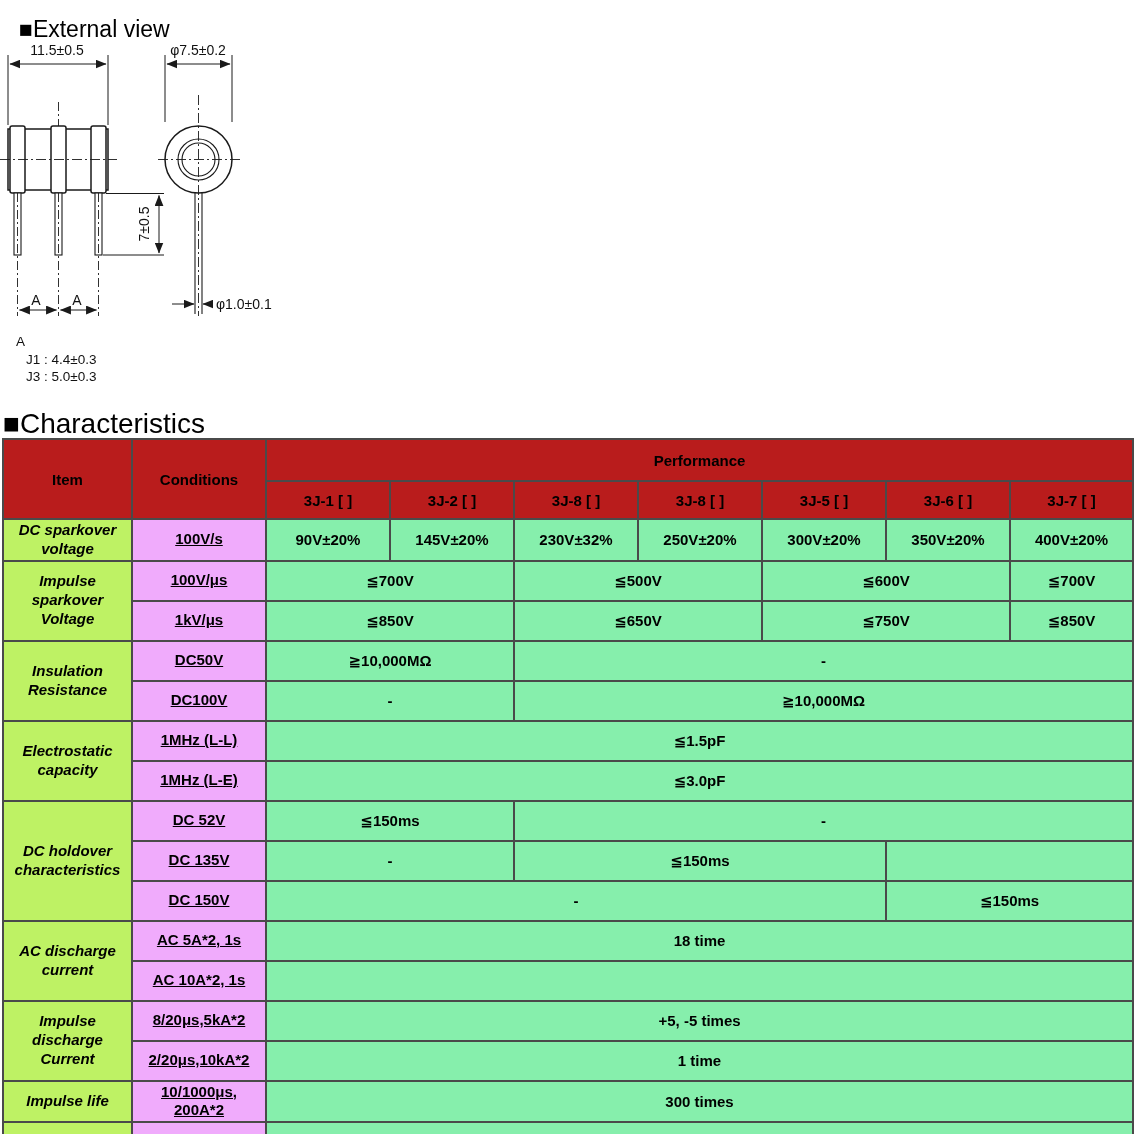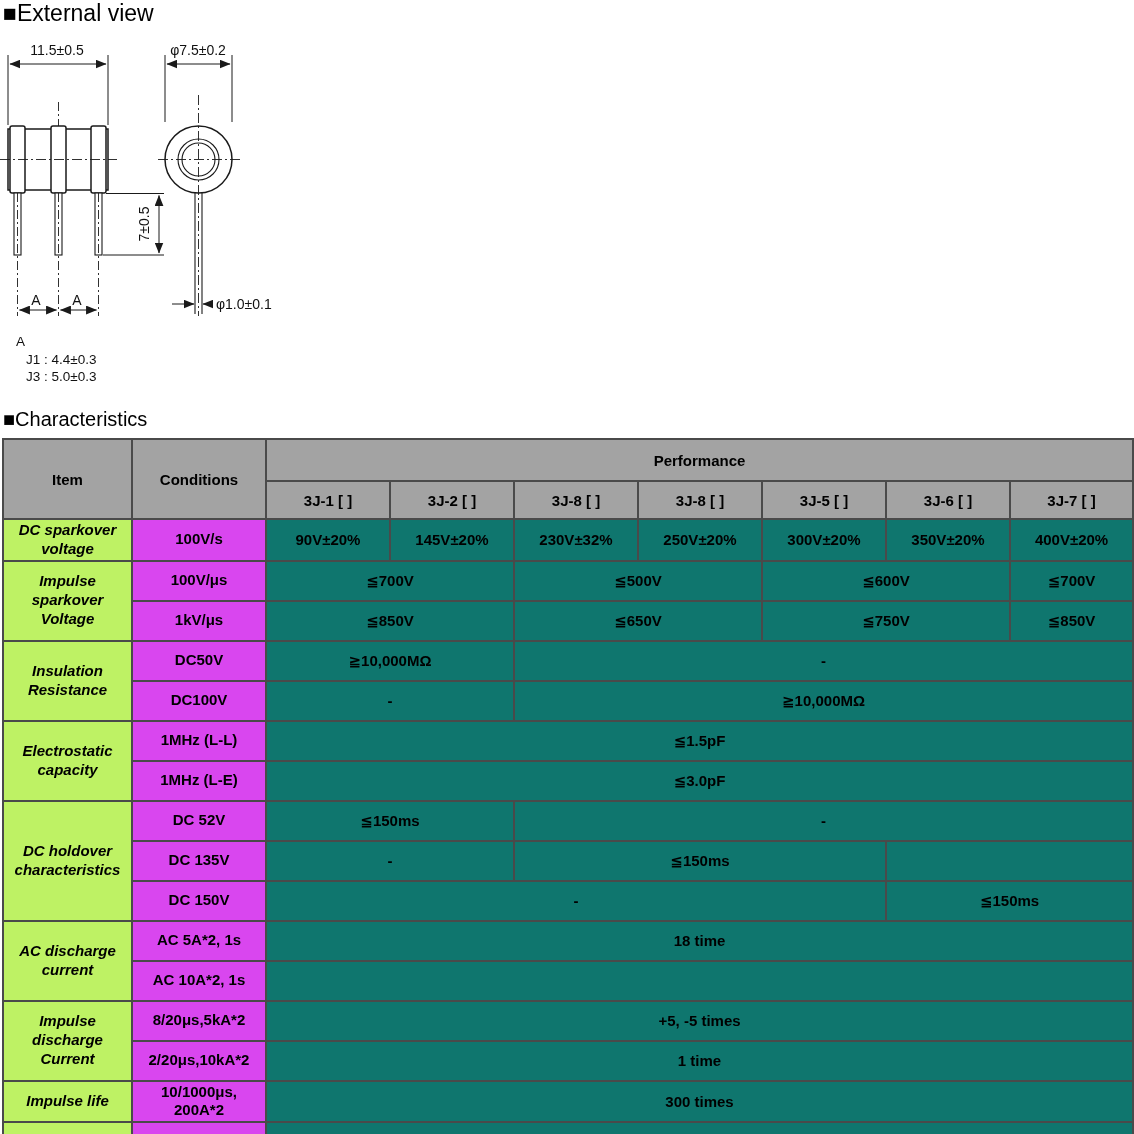--- a/index.html
+++ b/index.html
@@ -6,46 +6,46 @@
   body{
     width:1134px;height:1134px;position:relative;overflow:hidden;
     background:#ffffff;color:#000;
     font-family:"Liberation Sans","DejaVu Sans",sans-serif;
   }
   .sec-title{
     position:absolute;left:3px;
     font-size:23px;font-weight:500;letter-spacing:0px;color:#000;
     white-space:nowrap;
   }
-  #title-external{top:0;}
-  #title-characteristics{top:408px;font-size:20px;}
+  #title-external{top:16px;margin-left:16px;}
+  #title-characteristics{top:408px;font-size:28px;}
   #drawing{position:absolute;left:0;top:32px;}
   #drawing text{font-size:14px;font-weight:500;fill:#111;}
   #drawing text.small{font-size:13.5px;}
   
   #char-table{
     position:absolute;left:2px;top:438px;width:1130px;
     border-collapse:collapse;table-layout:fixed;
     border:2px solid #3c3c3c;border-bottom:none;
   }
   #char-table th,#char-table td{
     border:2px solid #4a4a4a;
     font-size:15px;font-weight:bold;color:#000;
     text-align:center;vertical-align:middle;
     padding:1px 2px;overflow:hidden;
   }
-  #char-table thead th{background:#a3a3a3;}
+  #char-table thead th{background:#b91c1c;}
   thead tr.h1 th{height:38px;}
   thead tr.h2 th{height:34px;}
-  tbody td{height:36px;background:#0f766e;}
+  tbody td{height:36px;background:#86efac;}
   tbody td.item{
     background:#bef264;text-align:left;padding-left:8px;
     white-space:pre-line;line-height:1.25;font-style:italic;
   }
-  tbody td.cond{background:#d946ef;white-space:pre-line;line-height:1.25;}
+  tbody td.cond{background:#f0abfc;white-space:pre-line;line-height:1.25;text-decoration:underline;}
   tr.sub td{border-top:1px solid #8f8f8f;}
   tr.partial td{height:10px;border-bottom:none;}
 </style>
 </head>
 <body>
 
 <div id="title-external" class="sec-title">■External view</div>
 
 <svg id="drawing" width="300" height="360" viewBox="0 0 300 360" fill="none" stroke="#1a1a1a" stroke-width="1">
   <defs>

